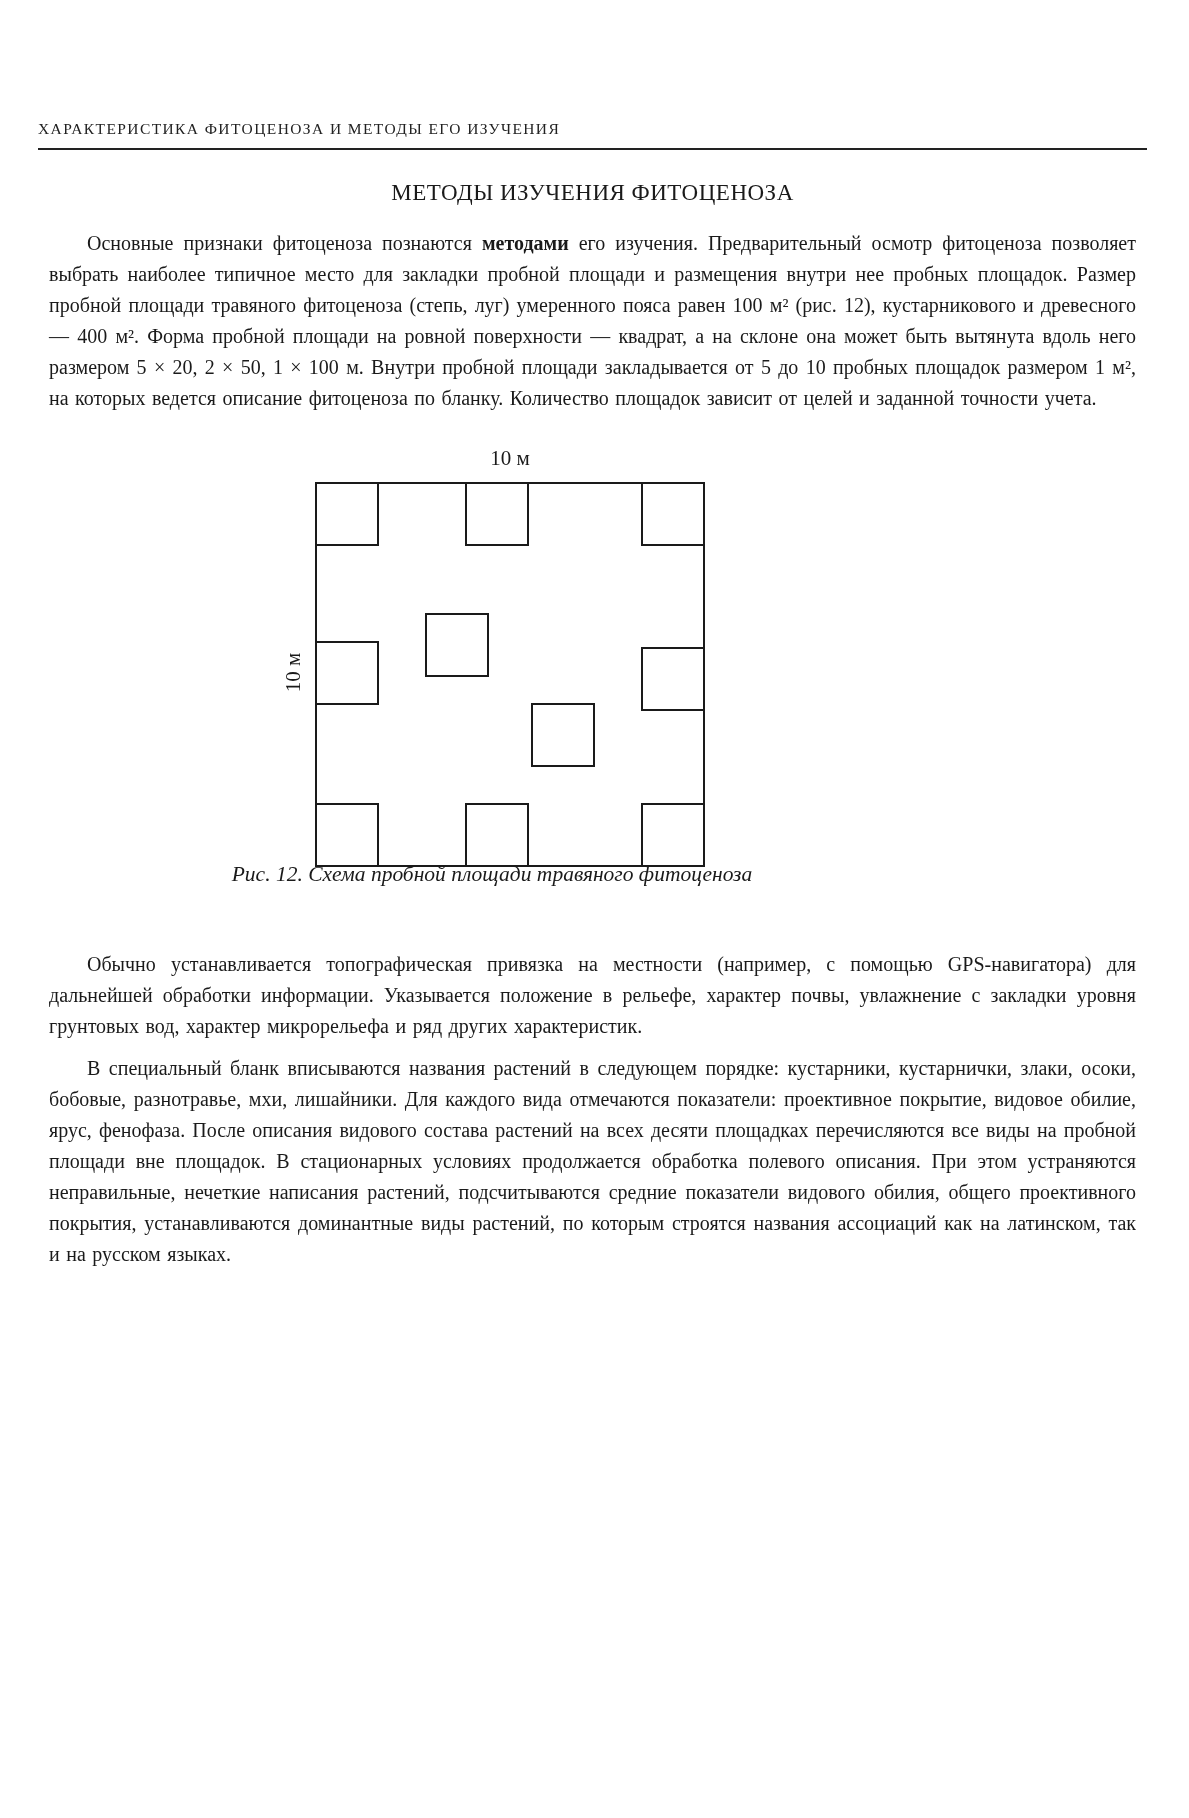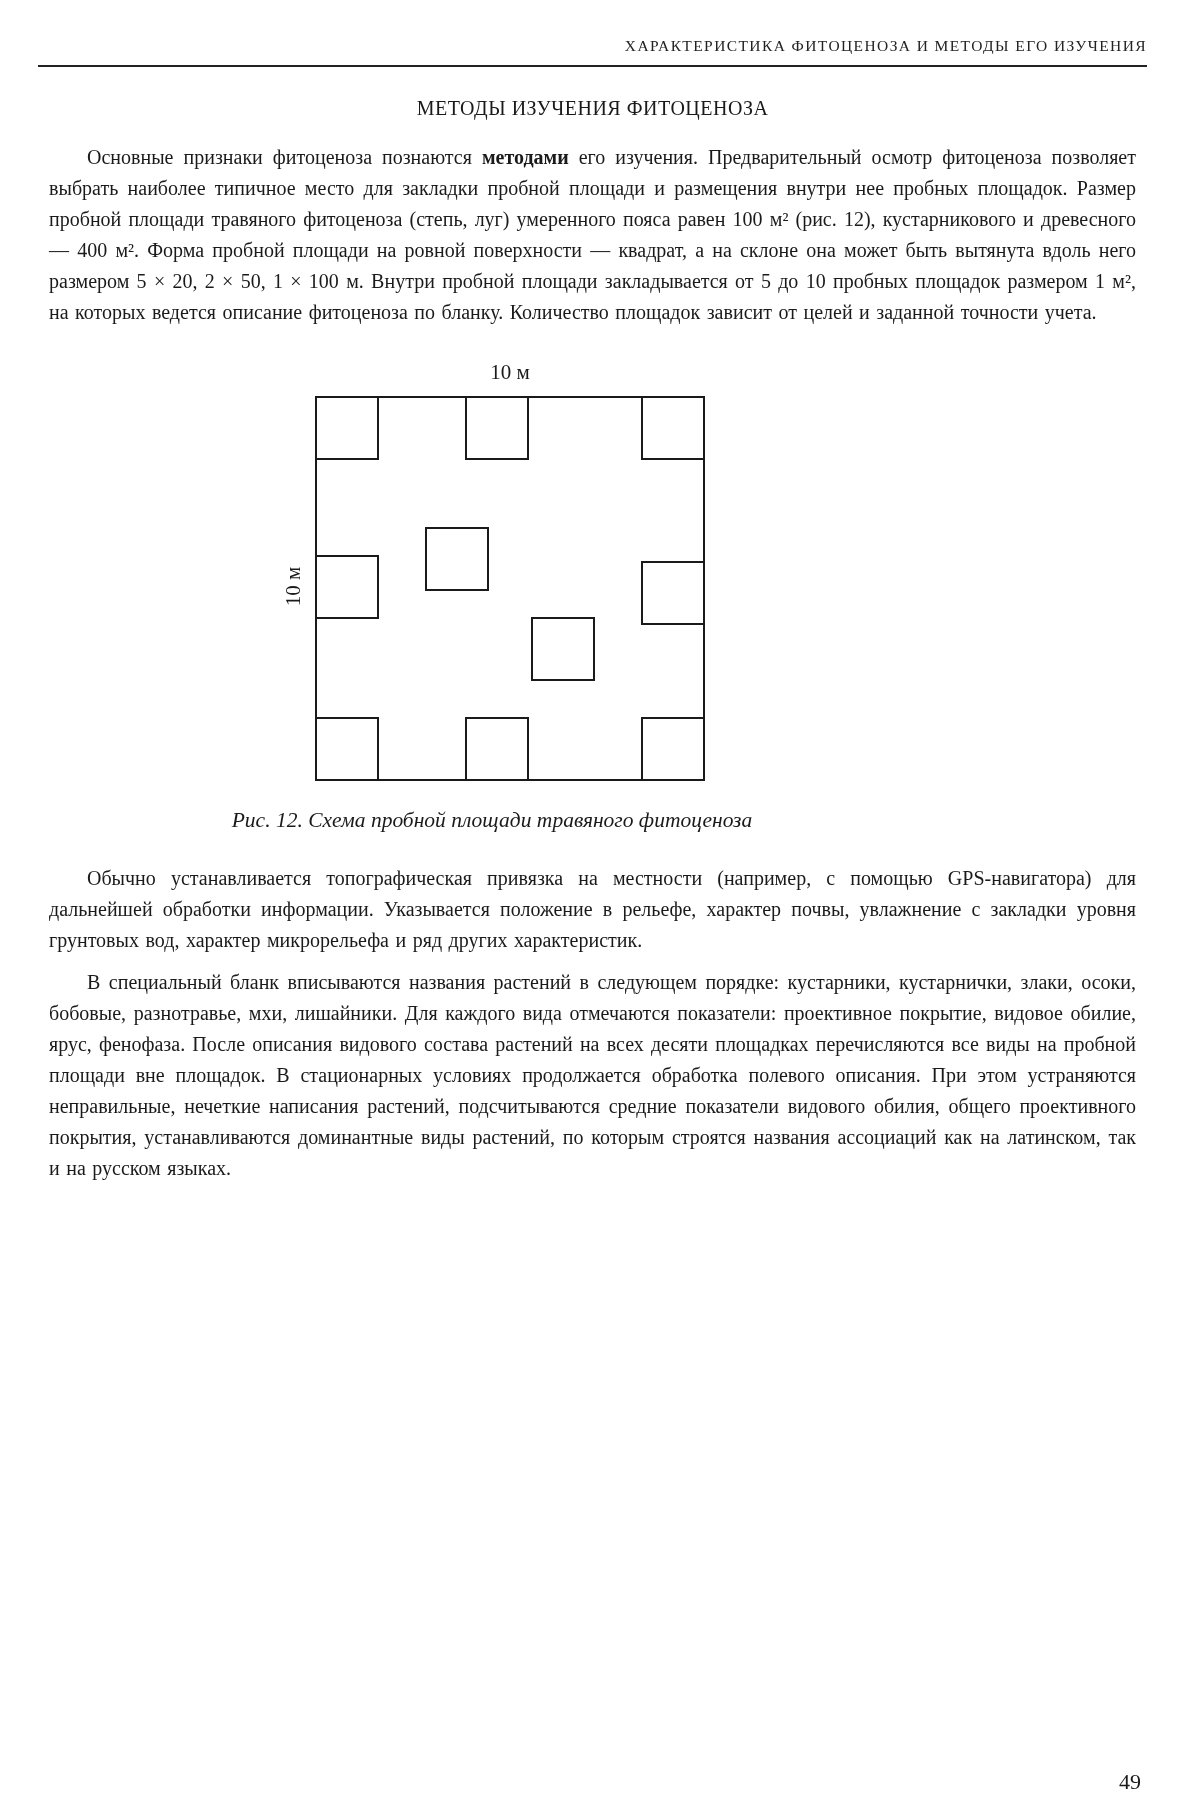--- a/index.html
+++ b/index.html
@@ -18,36 +18,36 @@
   .page {
     position: relative;
     width: 1189px;
     height: 1818px;
     background: #ffffff;
   }
   .content {
     padding: 0 42px 0 38px;
   }
   .running-head {
-    margin-top: 37px;
-    text-align: right;
+    margin-top: 120px;
+    text-align: left;
     font-size: 15.5px;
     letter-spacing: 1.4px;
     color: #222;
   }
   .head-rule {
     margin-top: 10px;
     border: none;
     border-top: 2.5px solid #222;
     height: 0;
   }
   h1.page-title {
     margin: 30px 0 0 0;
     text-align: center;
-    font-size: 20px;
+    font-size: 23px;
     font-weight: normal;
     letter-spacing: 0.5px;
   }
   p.body-par {
     margin: 11px;
     font-size: 20px;
     line-height: 31px;
     text-align: justify;
     text-indent: 38px;
     word-spacing: 1.5px;
@@ -94,21 +94,21 @@
   }
   .plot {
     position: absolute;
     border: 2px solid #1a1a1a;
     box-sizing: border-box;
     background: #ffffff;
   }
   .fig-caption {
     position: absolute;
     left: 0;
-    top: 448px;
+    top: 416px;
     width: 908px;
     text-align: center;
     font-style: italic;
     font-size: 21.5px;
   }
   .page-number {
     position: absolute;
     top: 1732px;
     right: 48px;
     font-size: 22px;

